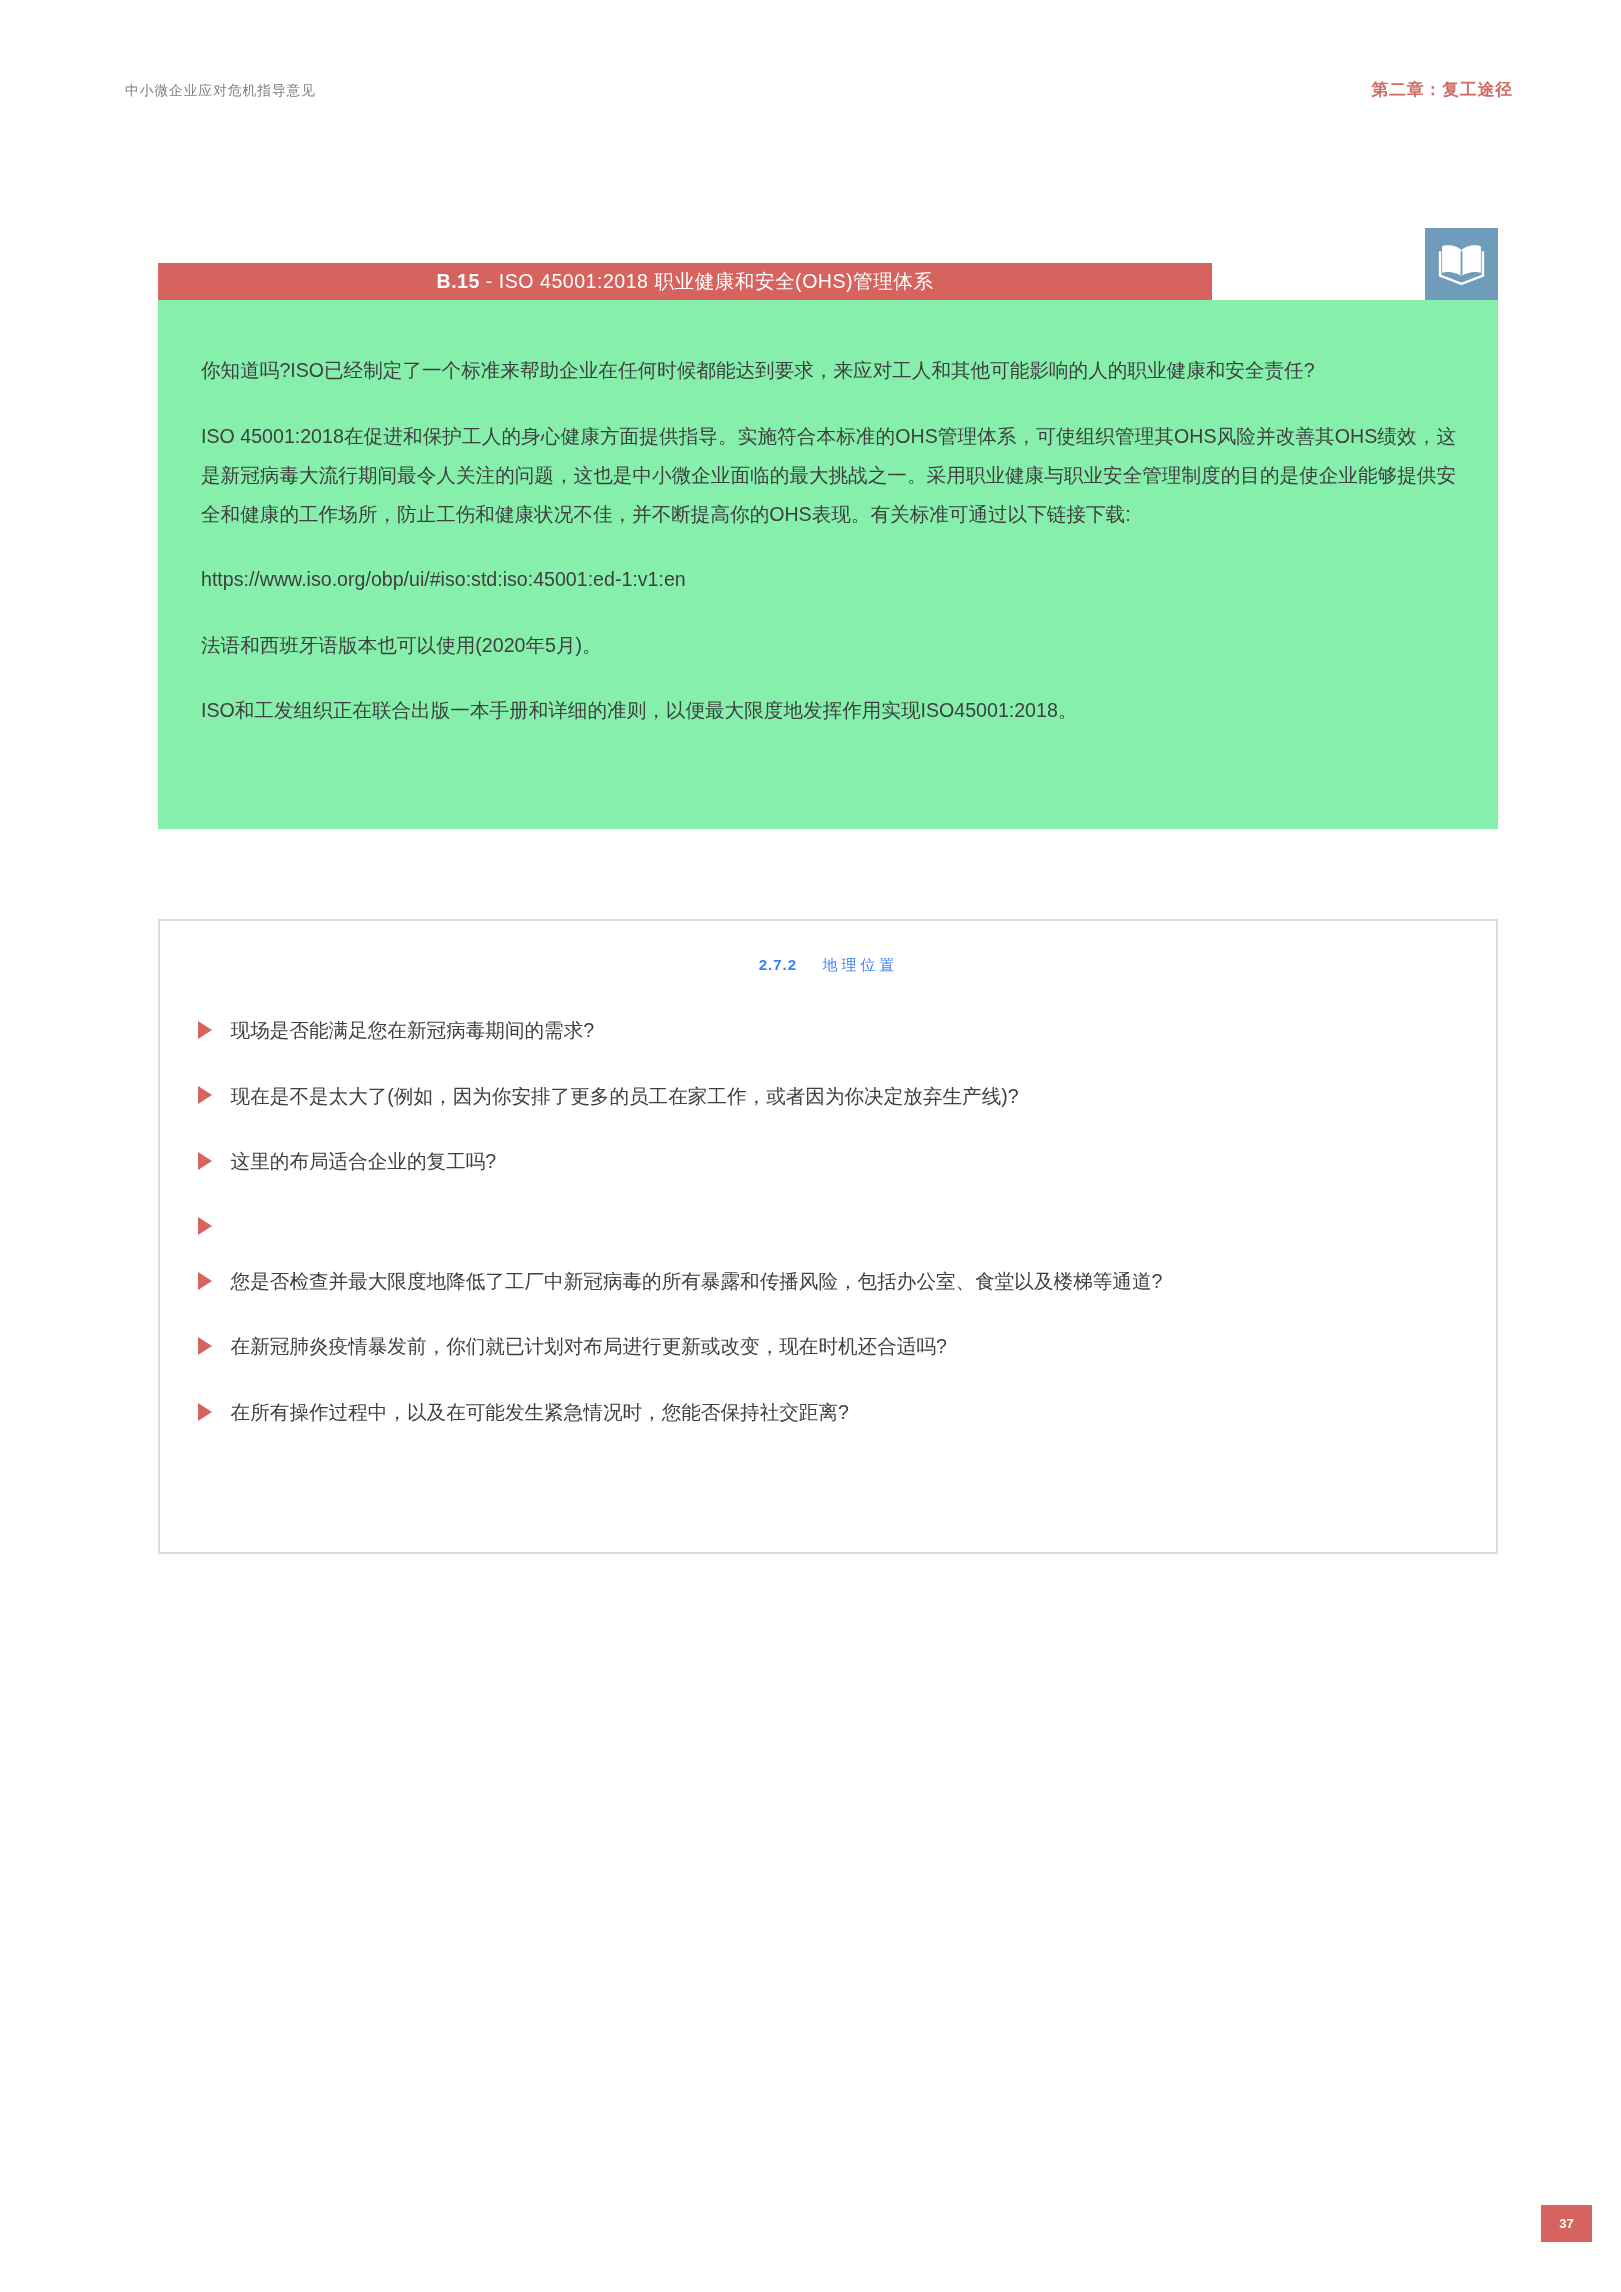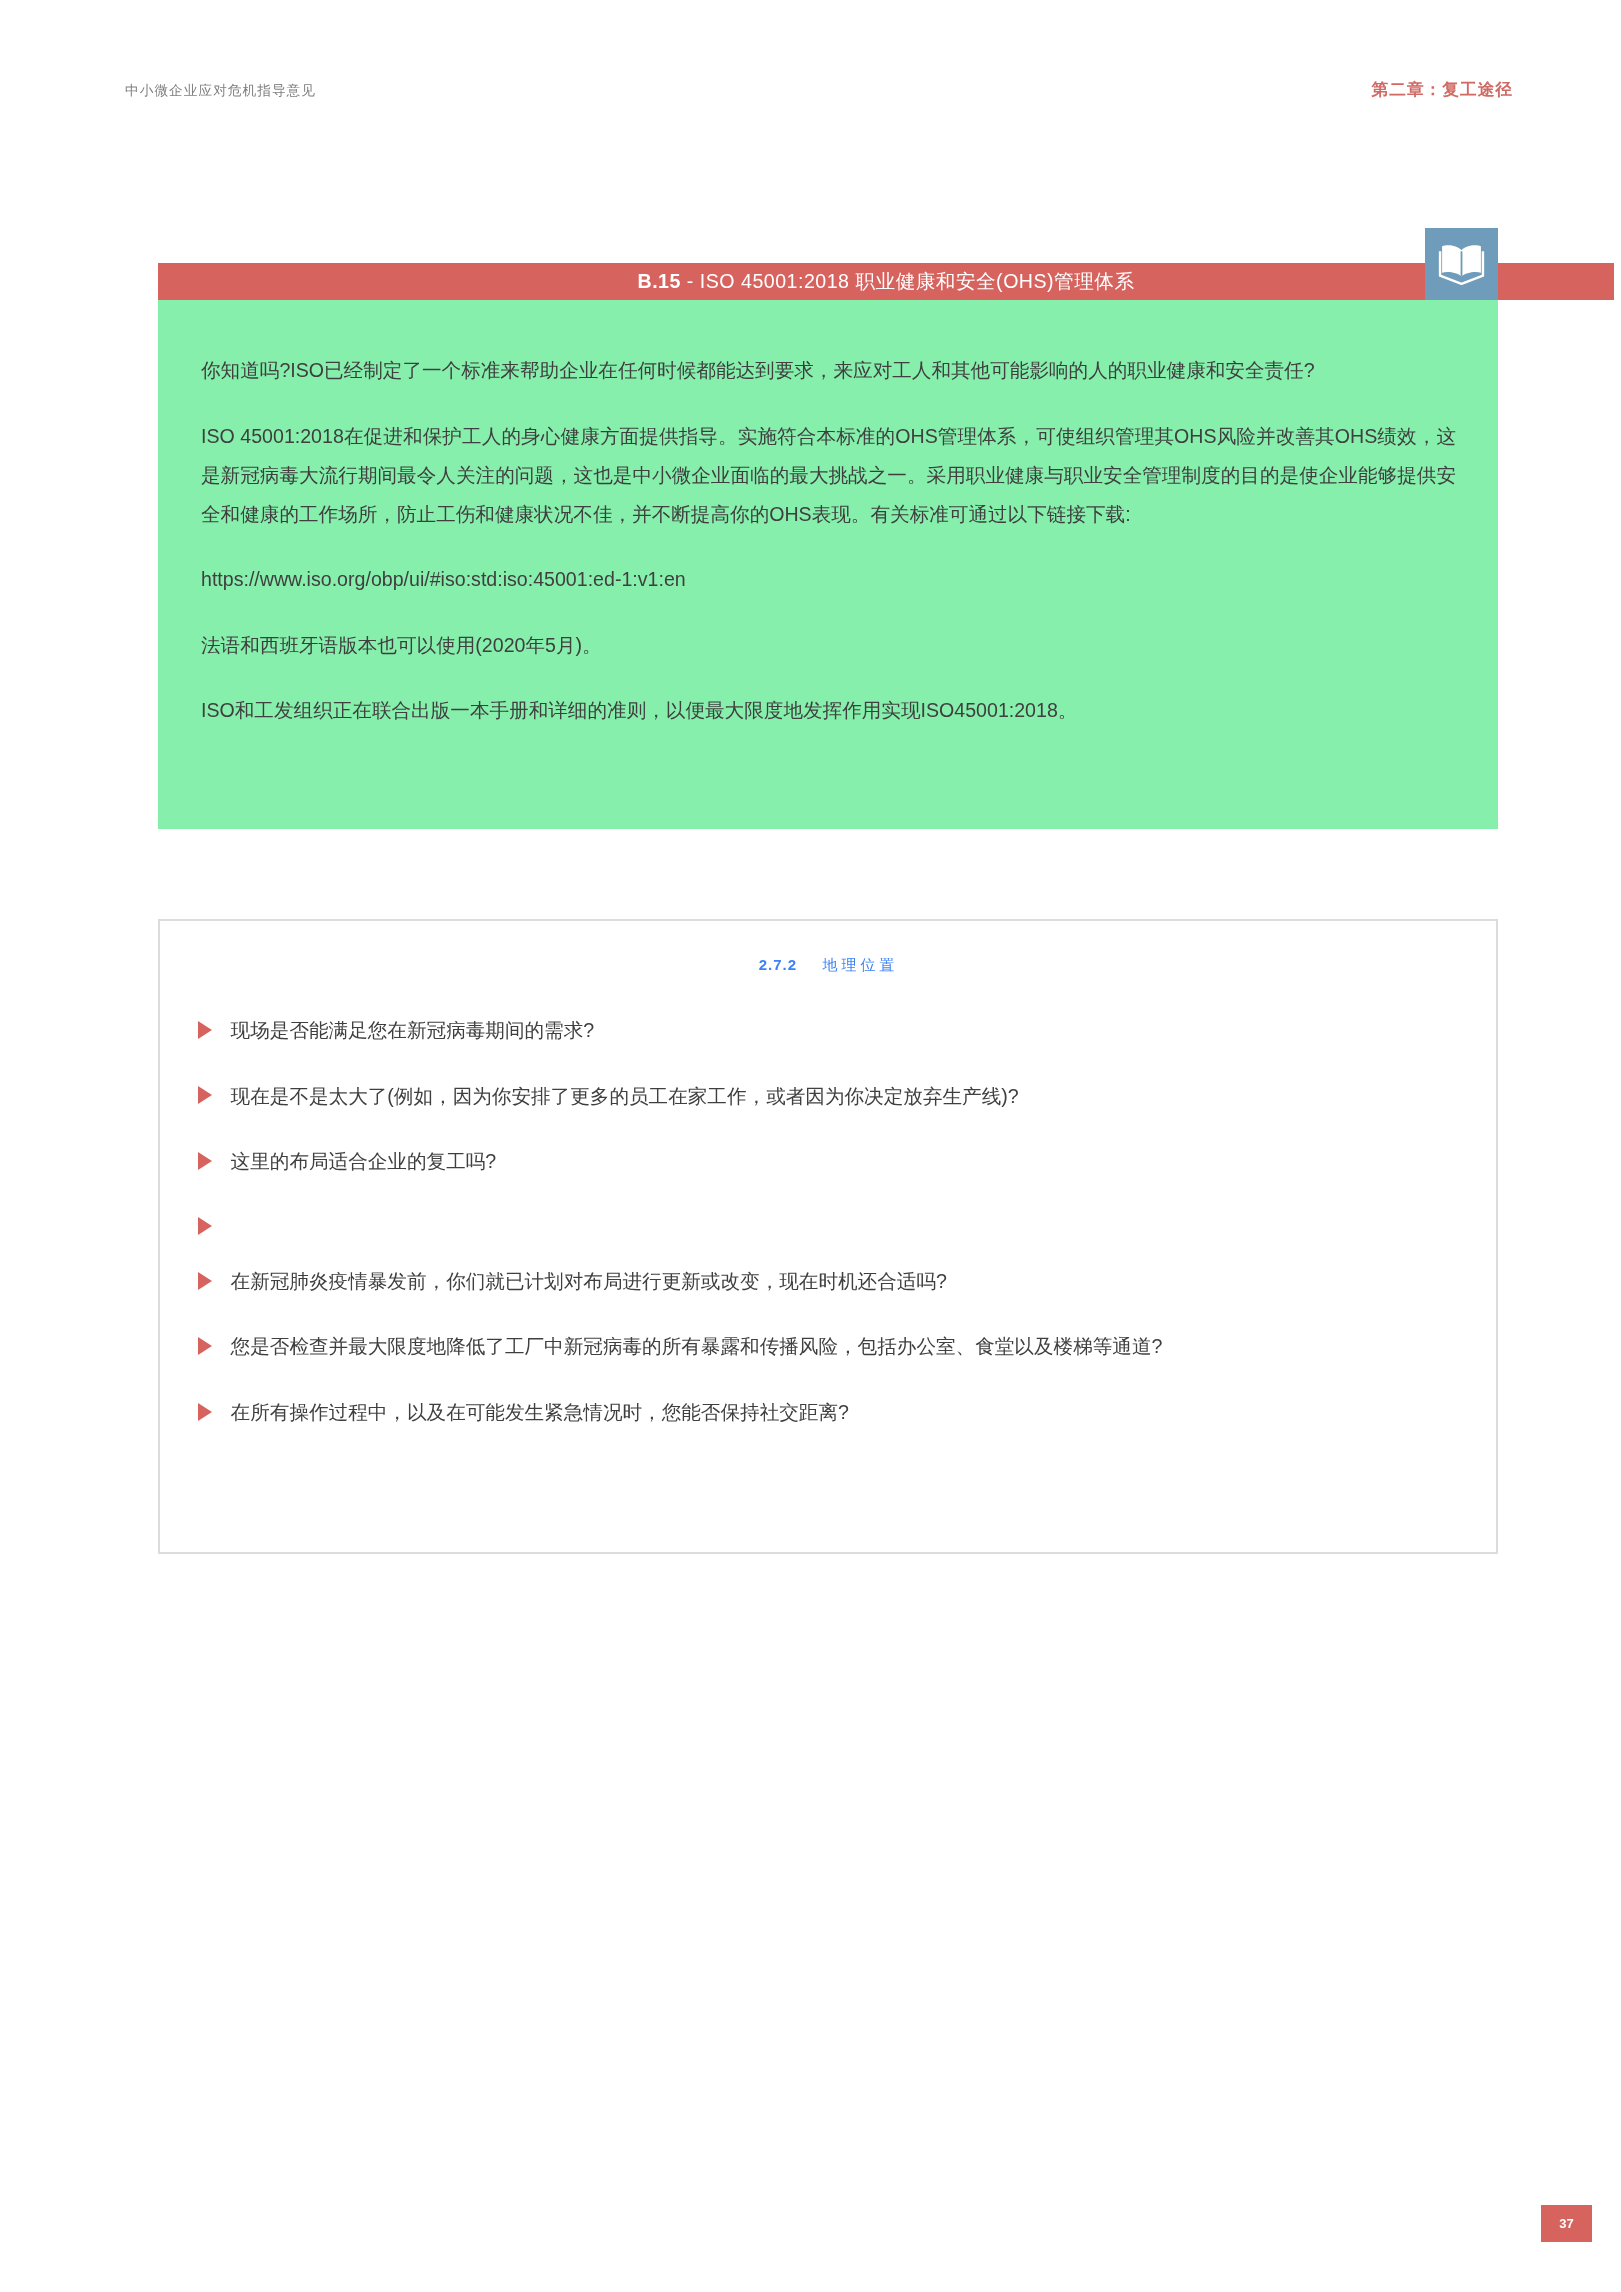--- a/index.html
+++ b/index.html
@@ -4,21 +4,21 @@
 <style>
   html,body{margin:0;padding:0;background:#ffffff;}
   body{font-family:"Liberation Sans","DejaVu Sans",sans-serif;color:#3f3f3f;}
   .page{position:relative;width:1621px;height:2293px;background:#ffffff;overflow:hidden;}
 
   
   .hdr-left{position:absolute;left:125px;top:82px;font-size:13.7px;color:#7f7f7f;letter-spacing:1px;}
   .hdr-right{position:absolute;right:108px;top:78px;font-size:16.7px;color:#d06a64;font-weight:600;letter-spacing:1px;}
 
   
-  .banner{position:absolute;left:158px;top:263px;width:1456px;height:37px;background:#d6635e;
+  .banner{position:absolute;left:158px;top:263px;width:1054px;height:37px;background:#d6635e;
           display:flex;align-items:center;justify-content:center;}
   .banner-title{color:#ffffff;font-size:19.6px;letter-spacing:0.5px;white-space:nowrap;}
   .banner-title b{font-weight:800;}
   .icon-tile{position:absolute;left:1425px;top:228px;width:73px;height:72px;background:#6e9cba;
              display:flex;align-items:center;justify-content:center;}
 
   
   .info-box{position:absolute;left:158px;top:300px;width:1340px;height:529px;background:#86efac;
             box-sizing:border-box;padding:51px 42px 0 43px;}
   .info-box p{margin:0 0 26.5px 0;font-size:19.6px;line-height:39px;text-align:justify;color:#3f3f3f;}
@@ -81,25 +81,25 @@
         </div>
         <div class="bullet-row">
           <span class="tri"></span>
           <span class="bullet-text">这里的布局适合企业的复工吗?</span>
         </div>
         <div class="bullet-row">
           <span class="tri"></span>
         </div>
         <div class="bullet-row">
           <span class="tri"></span>
-          <span class="bullet-text">在新冠肺炎疫情暴发前，你们就已计划对布局进行更新或改变，现在时机还合适吗?</span>
+          <span class="bullet-text">您是否检查并最大限度地降低了工厂中新冠病毒的所有暴露和传播风险，包括办公室、食堂以及楼梯等通道?</span>
         </div>
         <div class="bullet-row">
           <span class="tri"></span>
-          <span class="bullet-text">您是否检查并最大限度地降低了工厂中新冠病毒的所有暴露和传播风险，包括办公室、食堂以及楼梯等通道?</span>
+          <span class="bullet-text">在新冠肺炎疫情暴发前，你们就已计划对布局进行更新或改变，现在时机还合适吗?</span>
         </div>
         <div class="bullet-row">
           <span class="tri"></span>
           <span class="bullet-text">在所有操作过程中，以及在可能发生紧急情况时，您能否保持社交距离?</span>
         </div>
       </div>
   </div>
 
   <div class="page-num">37</div>
 

